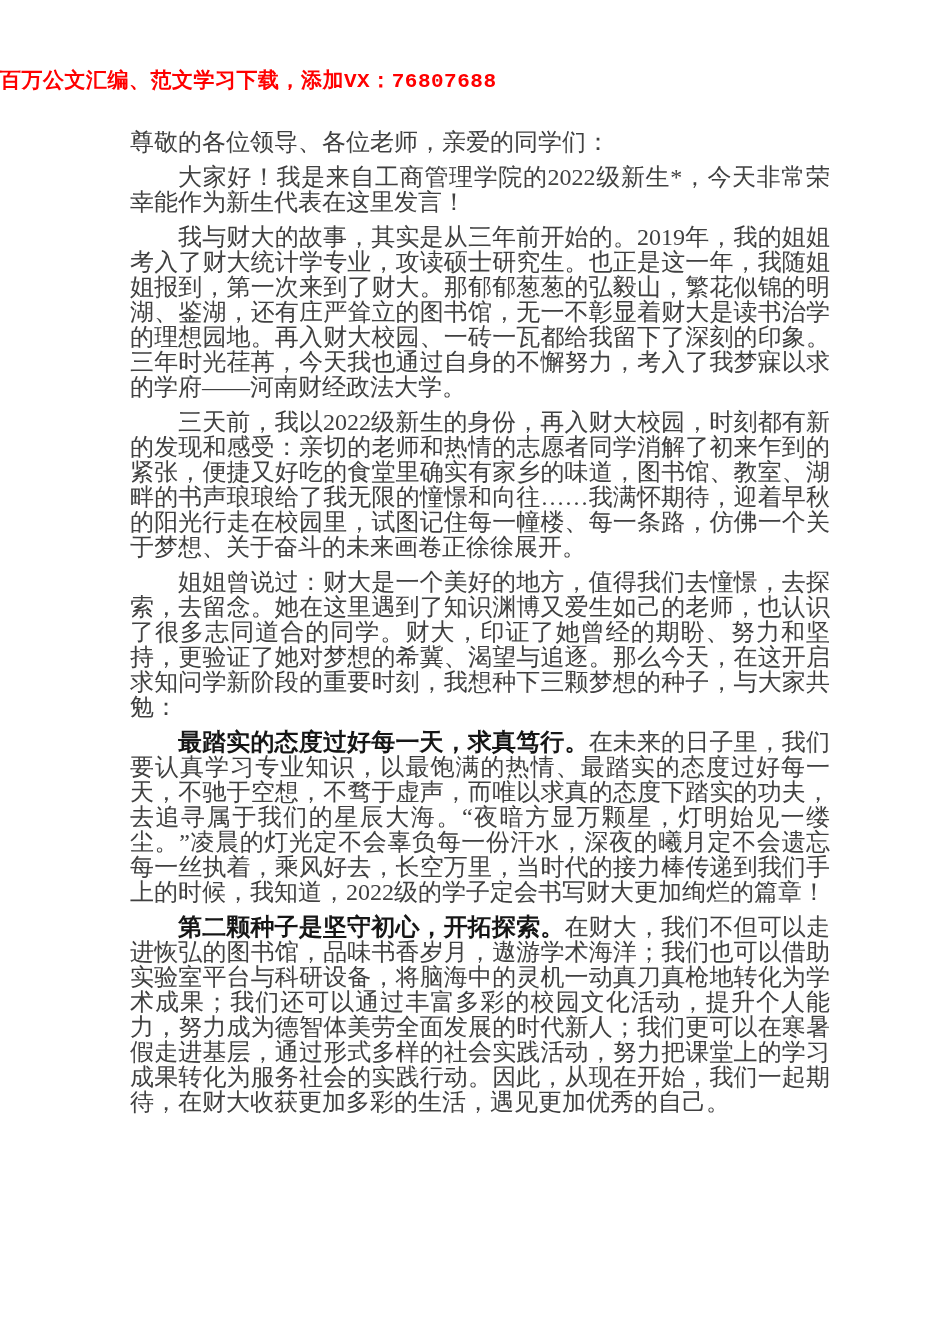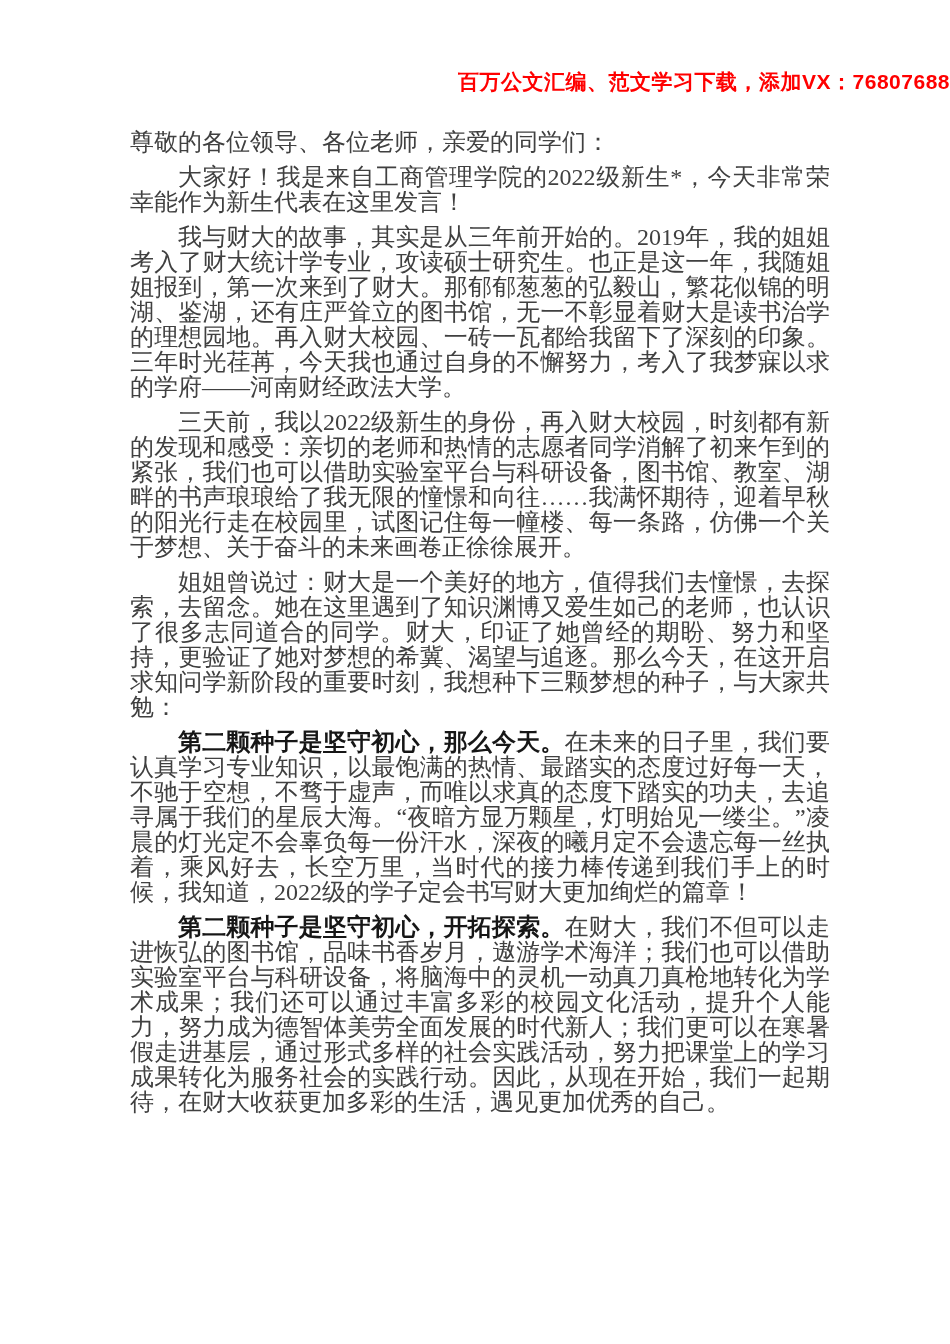--- a/index.html
+++ b/index.html
@@ -9,22 +9,22 @@
   }
   .page {
     position: relative;
     width: 950px;
     height: 1344px;
     background: #ffffff;
     overflow: hidden;
   }
   .notice {
     padding-top: 70px;
-    text-align: right;
-    font-family: Liberation Sans, sans-serif;
+    text-align: left;
+    font-family: Liberation Mono, monospace;
     font-weight: bold;
     font-size: 21px;
     line-height: 24px;
     letter-spacing: 0.5px;
   }
   .content {
     width: 700px;
     margin: 36px 120px 0 130px;
     font-family: "Liberation Serif", "DejaVu Serif", serif;
   }
@@ -52,23 +52,23 @@
   <div class="notice" style="color: rgb(255, 0, 0);">百万公文汇编、范文学习下载，添加VX：76807688</div>
 
   <div class="content">
 
     <p class="para"><span>尊敬的各位领导、各位老师，亲爱的同学们：</span></p>
 
     <p class="para indent"><span>大家好！我是来自工商管理学院的2022级新生*，今天非常荣幸能作为新生代表在这里发言！</span></p>
 
     <p class="para indent"><span>我与财大的故事，其实是从三年前开始的。2019年，我的姐姐考入了财大统计学专业，攻读硕士研究生。也正是这一年，我随姐姐报到，第一次来到了财大。那郁郁葱葱的弘毅山，繁花似锦的明湖、鉴湖，还有庄严耸立的图书馆，无一不彰显着财大是读书治学的理想园地。再入财大校园、一砖一瓦都给我留下了深刻的印象。三年时光荏苒，今天我也通过自身的不懈努力，考入了我梦寐以求的学府——河南财经政法大学。</span></p>
 
-    <p class="para indent"><span>三天前，我以2022级新生的身份，再入财大校园，时刻都有新的发现和感受：亲切的老师和热情的志愿者同学消解了初来乍到的紧张，我们也可以借助实验室平台与科研设备，图书馆、教室、湖畔的书声琅琅给了我无限的憧憬和向往……我满怀期待，迎着早秋的阳光行走在校园里，试图记住每一幢楼、每一条路，仿佛一个关于梦想、关于奋斗的未来画卷正徐徐展开。</span></p>
+    <p class="para indent"><span>三天前，我以2022级新生的身份，再入财大校园，时刻都有新的发现和感受：亲切的老师和热情的志愿者同学消解了初来乍到的紧张，便捷又好吃的食堂里确实有家乡的味道，图书馆、教室、湖畔的书声琅琅给了我无限的憧憬和向往……我满怀期待，迎着早秋的阳光行走在校园里，试图记住每一幢楼、每一条路，仿佛一个关于梦想、关于奋斗的未来画卷正徐徐展开。</span></p>
 
     <p class="para indent"><span>姐姐曾说过：财大是一个美好的地方，值得我们去憧憬，去探索，去留念。她在这里遇到了知识渊博又爱生如己的老师，也认识了很多志同道合的同学。财大，印证了她曾经的期盼、努力和坚持，更验证了她对梦想的希冀、渴望与追逐。那么今天，在这开启求知问学新阶段的重要时刻，我想种下三颗梦想的种子，与大家共勉：</span></p>
 
 
-    <p class="para indent"><b>第二颗种子是坚守初心，那么今天。</b><span>在未来的日子里，我们要认真学习专业知识，以最饱满的热情、最踏实的态度过好每一天，不驰于空想，不骛于虚声，而唯以求真的态度下踏实的功夫，去追寻属于我们的星辰大海。“夜暗方显万颗星，灯明始见一缕尘。”凌晨的灯光定不会辜负每一份汗水，深夜的曦月定不会遗忘每一丝执着，乘风好去，长空万里，当时代的接力棒传递到我们手上的时候，我知道，2022级的学子定会书写财大更加绚烂的篇章！</span></p>
+    <p class="para indent"><b>最踏实的态度过好每一天，求真笃行。</b><span>在未来的日子里，我们要认真学习专业知识，以最饱满的热情、最踏实的态度过好每一天，不驰于空想，不骛于虚声，而唯以求真的态度下踏实的功夫，去追寻属于我们的星辰大海。“夜暗方显万颗星，灯明始见一缕尘。”凌晨的灯光定不会辜负每一份汗水，深夜的曦月定不会遗忘每一丝执着，乘风好去，长空万里，当时代的接力棒传递到我们手上的时候，我知道，2022级的学子定会书写财大更加绚烂的篇章！</span></p>
 
     <p class="para indent"><b>第二颗种子是坚守初心，开拓探索。</b><span>在财大，我们不但可以走进恢弘的图书馆，品味书香岁月，遨游学术海洋；我们也可以借助实验室平台与科研设备，将脑海中的灵机一动真刀真枪地转化为学术成果；我们还可以通过丰富多彩的校园文化活动，提升个人能力，努力成为德智体美劳全面发展的时代新人；我们更可以在寒暑假走进基层，通过形式多样的社会实践活动，努力把课堂上的学习成果转化为服务社会的实践行动。因此，从现在开始，我们一起期待，在财大收获更加多彩的生活，遇见更加优秀的自己。</span></p>
 
   </div>
 </div>
 
 </body></html>

